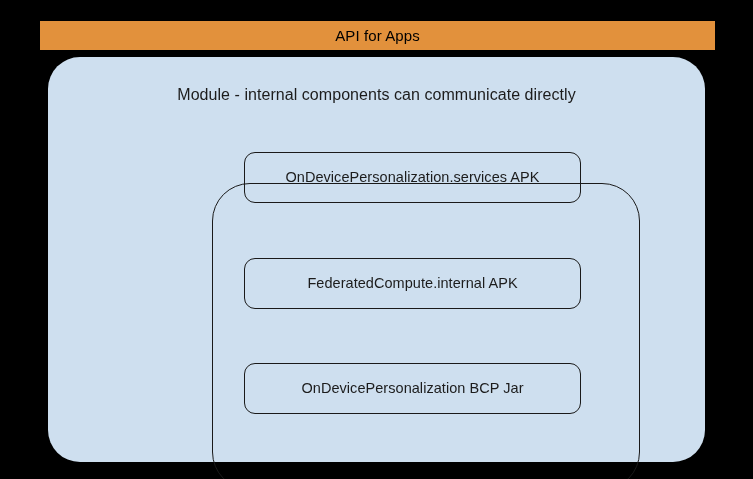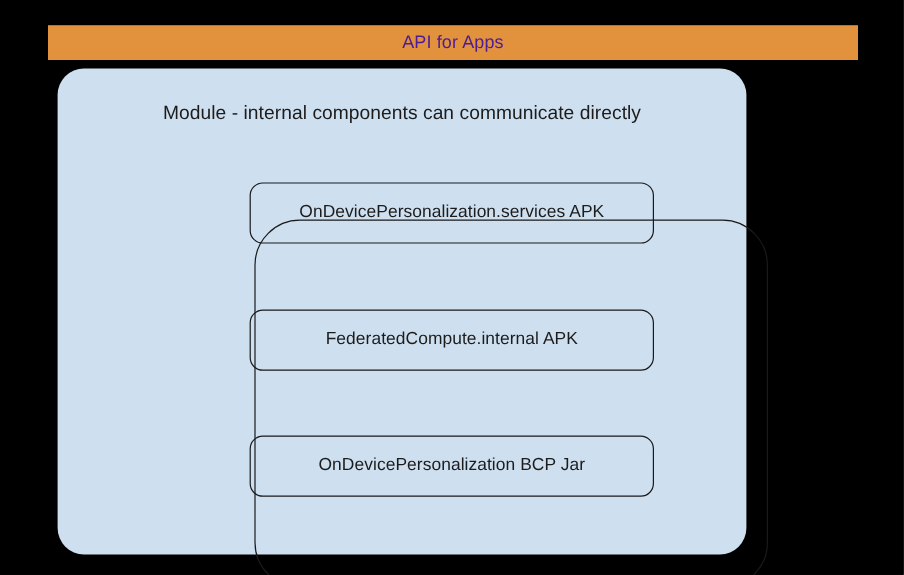--- a/index.html
+++ b/index.html
@@ -31,35 +31,35 @@
     width: 675px;
     height: 29px;
     background: #E2913C;
     display: flex;
     align-items: center;
     justify-content: center;
     box-sizing: border-box;
   }
   .api-banner-label {
     font-size: 15px;
-    color: #4c1d95;
+    color: #000000;
     letter-spacing: 0.1px;
     line-height: 1;
     white-space: nowrap;
   }
 
   
   .module-container {
     position: absolute;
     left: 48px;
     top: 57px;
-    width: 574px;
+    width: 657px;
     height: 405px;
     background: #CEDFEF;
-    border-radius: 22px;
+    border-radius: 32px;
     box-sizing: border-box;
   }
   .module-caption {
     position: absolute;
     left: 0;
     top: 30px;
     width: 100%;
     text-align: center;
     font-size: 16px;
     color: #1c1c1c;
@@ -96,20 +96,21 @@
   .component-box {
     width: 100%;
     height: 51px;
     border: 1.4px solid #1a1a1a;
     border-radius: 11px;
     background: transparent;
     display: flex;
     align-items: center;
     justify-content: center;
     box-sizing: border-box;
+    margin-left: 36px;
   }
   .component-label {
     font-size: 14.5px;
     color: #1c1c1c;
     letter-spacing: 0.05px;
     line-height: 1;
     white-space: nowrap;
   }
 </style>
 </head>

